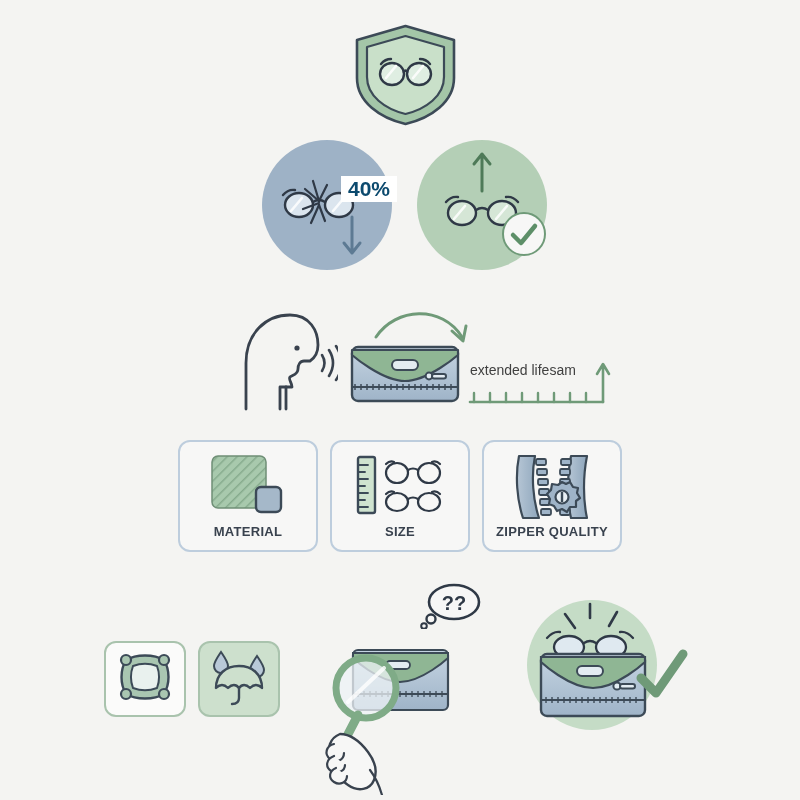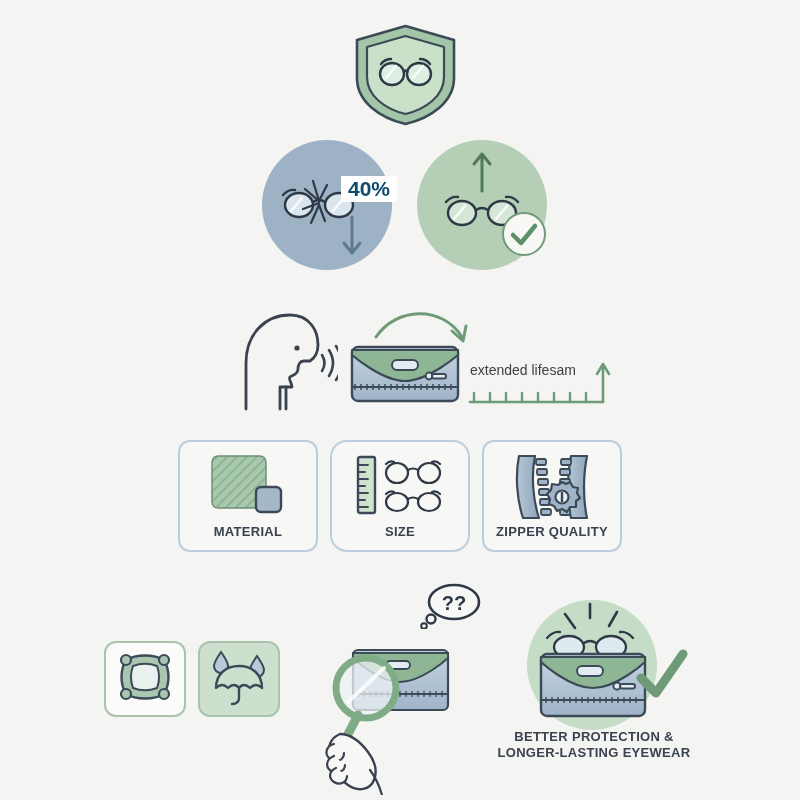--- a/index.html
+++ b/index.html
@@ -223,21 +223,21 @@
             <line x1="0" y1="0" x2="0" y2="7" stroke="#86ab8d" stroke-width="3"></line>
           </pattern>
         </defs>
         <rect x="3" y="2" width="54" height="52" rx="6" fill="url(#hatch)" stroke="#6f8f76" stroke-width="1.5"></rect>
         <rect x="47" y="33" width="25" height="25" rx="5" fill="#a5b8c9" stroke="#3c4a57" stroke-width="2.4"></rect>
       </svg>
     </div>
     <div class="lbl cap">MATERIAL</div>
   </div>
 
-  <div class="abs card" style="left:330px;top:440px;width:140px;height:112px;padding:12px 0 10px 0;border-radius:17px;">
+  <div class="abs card" style="left:330px;top:440px;width:140px;height:112px;padding:12px 0 10px 0;">
     <div>
       <svg width="92" height="62" viewBox="0 0 92 62">
         <rect x="4" y="3" width="17" height="56" rx="2" fill="#cfe3cf" stroke="#3c4a57" stroke-width="2.4"></rect>
         <g stroke="#3c4a57" stroke-width="1.8" stroke-linecap="round">
           <line x1="5" y1="11" x2="14" y2="11"></line>
             <line x1="5" y1="18" x2="11" y2="18"></line>
           <line x1="5" y1="25" x2="14" y2="25"></line>
             <line x1="5" y1="32" x2="11" y2="32"></line>
           <line x1="5" y1="39" x2="14" y2="39"></line>
             <line x1="5" y1="46" x2="11" y2="46"></line>
@@ -430,18 +430,14 @@
       </g>
       <g stroke="#3c4a57" stroke-width="2" fill="#e3ecf2">
         <circle cx="92" cy="90" r="3.6"></circle>
         <rect x="95" y="88" width="15" height="4.6" rx="2.3"></rect>
       </g>
 
       <path d="M116 82 L131 97 L158 58" fill="none" stroke="#6f9a78" stroke-width="9" stroke-linecap="round" stroke-linejoin="round"></path>
     </svg>
   </div>
 
-  <div class="abs lbl" style="left:489px;top:729px;width:210px;font-size:13px;">
-    <div>BETTER PROTECTION &amp;</div>
-    <div>LONGER-LASTING EYEWEAR</div>
-  </div>
 
 </div>
 
 </body></html>

